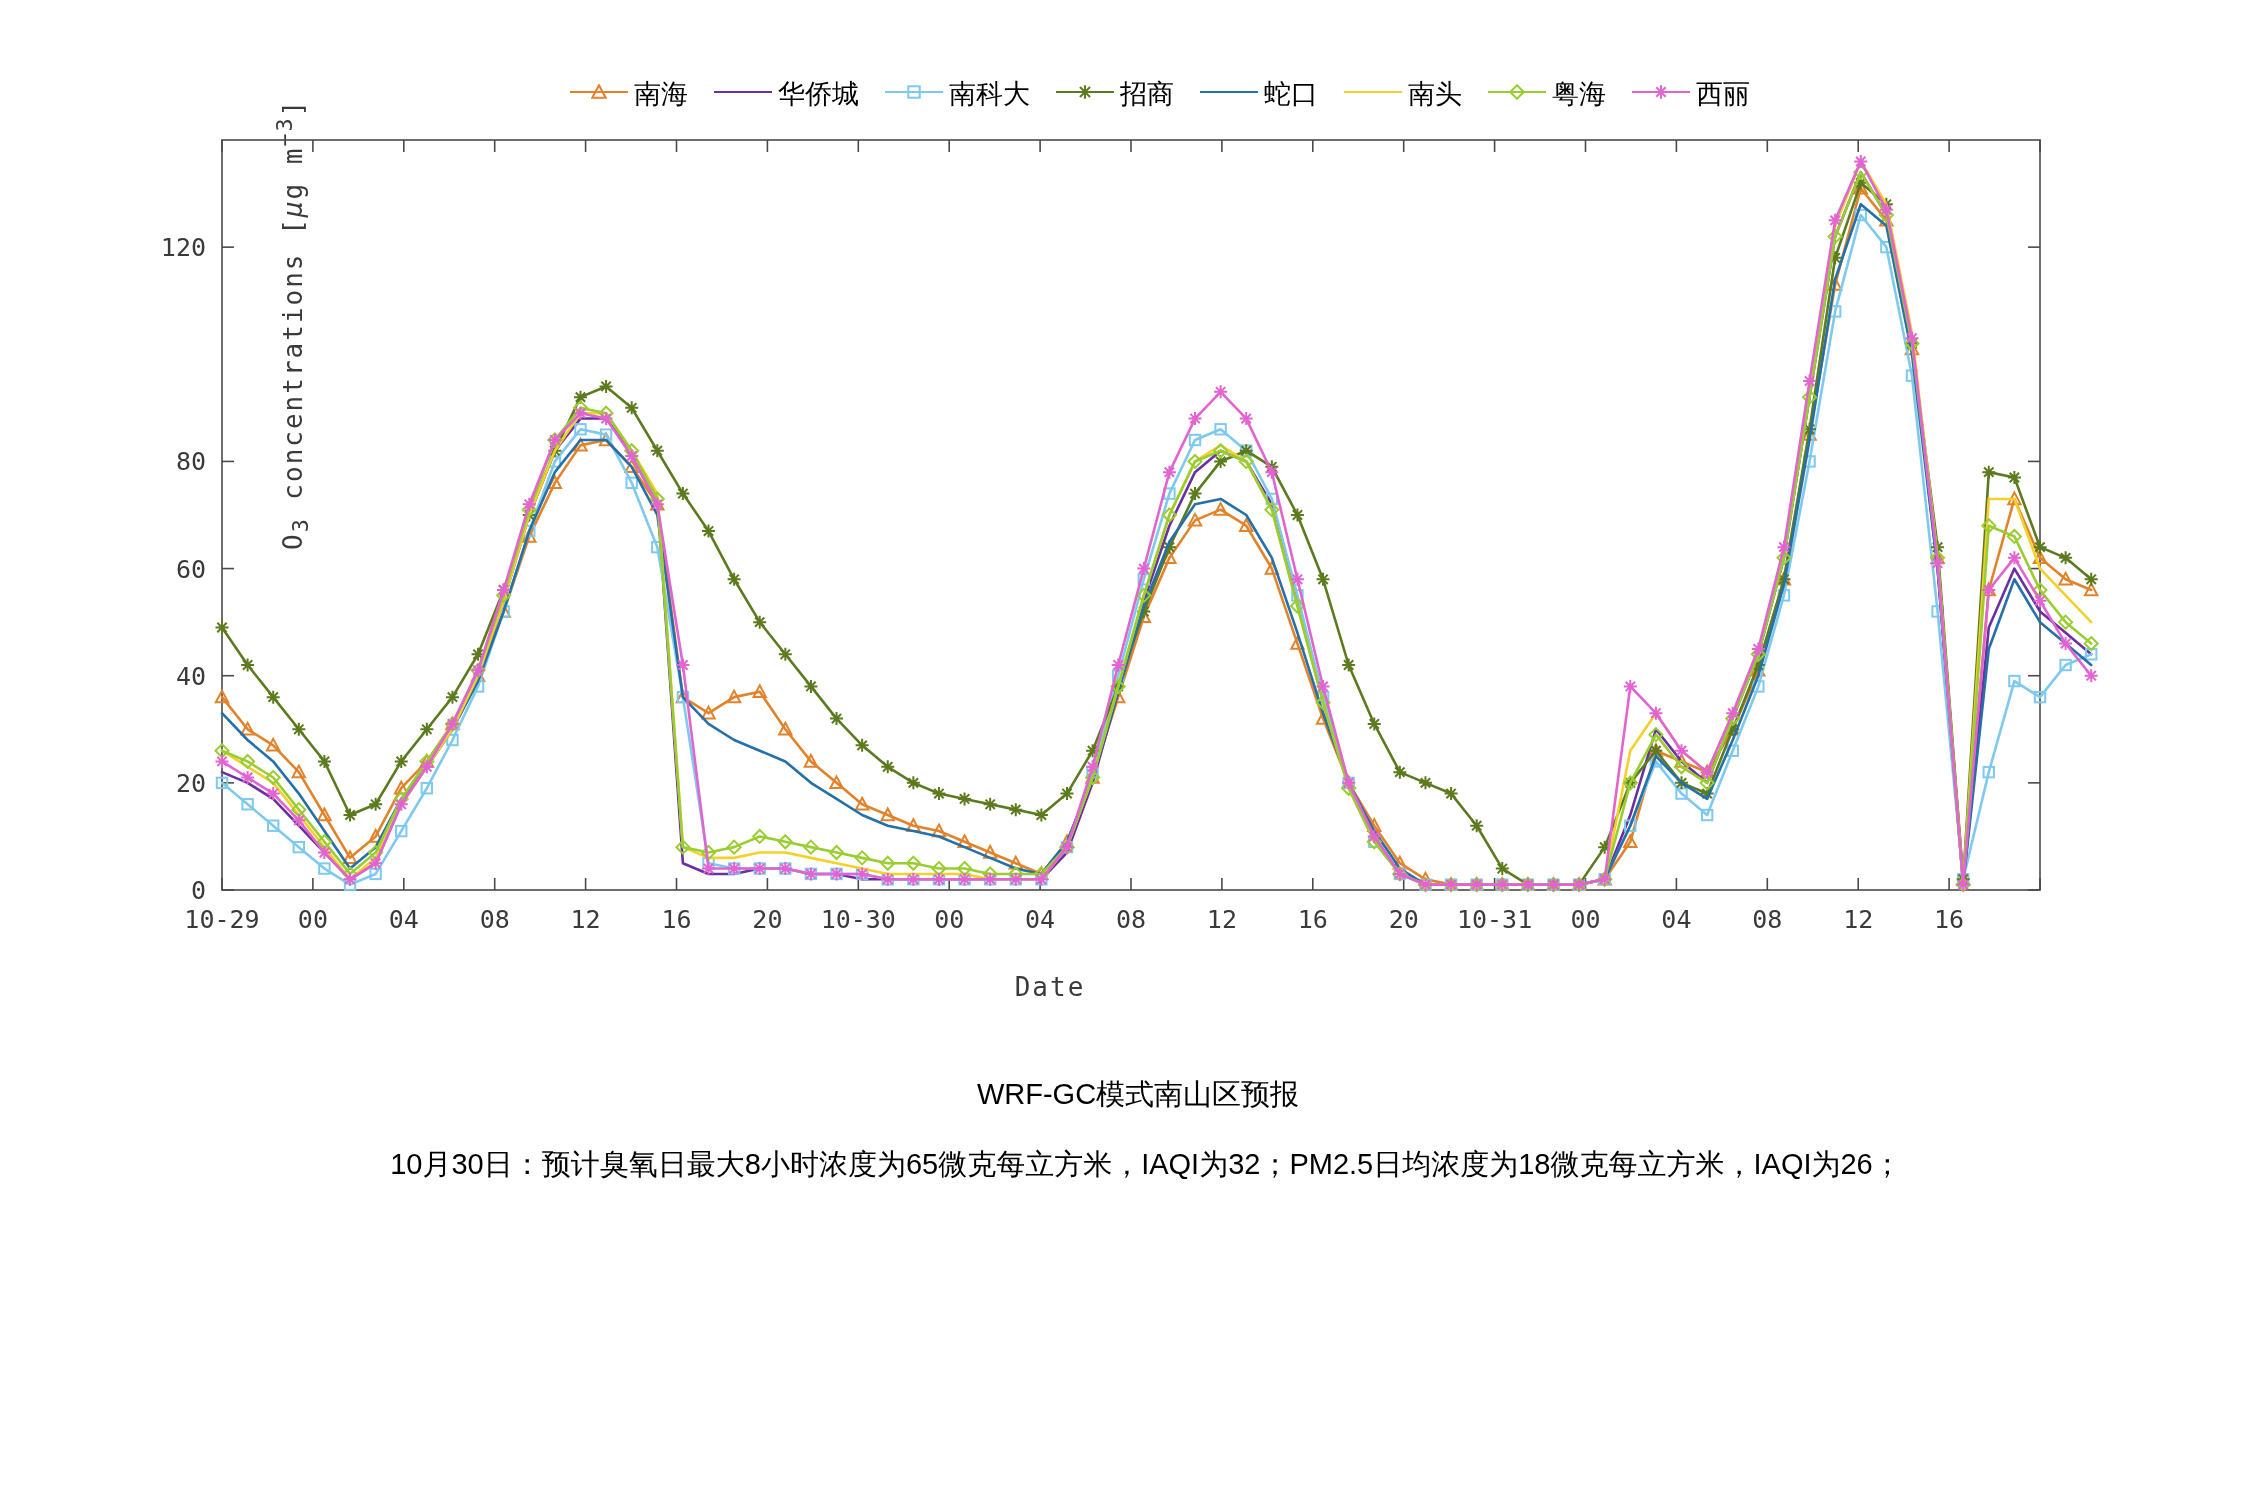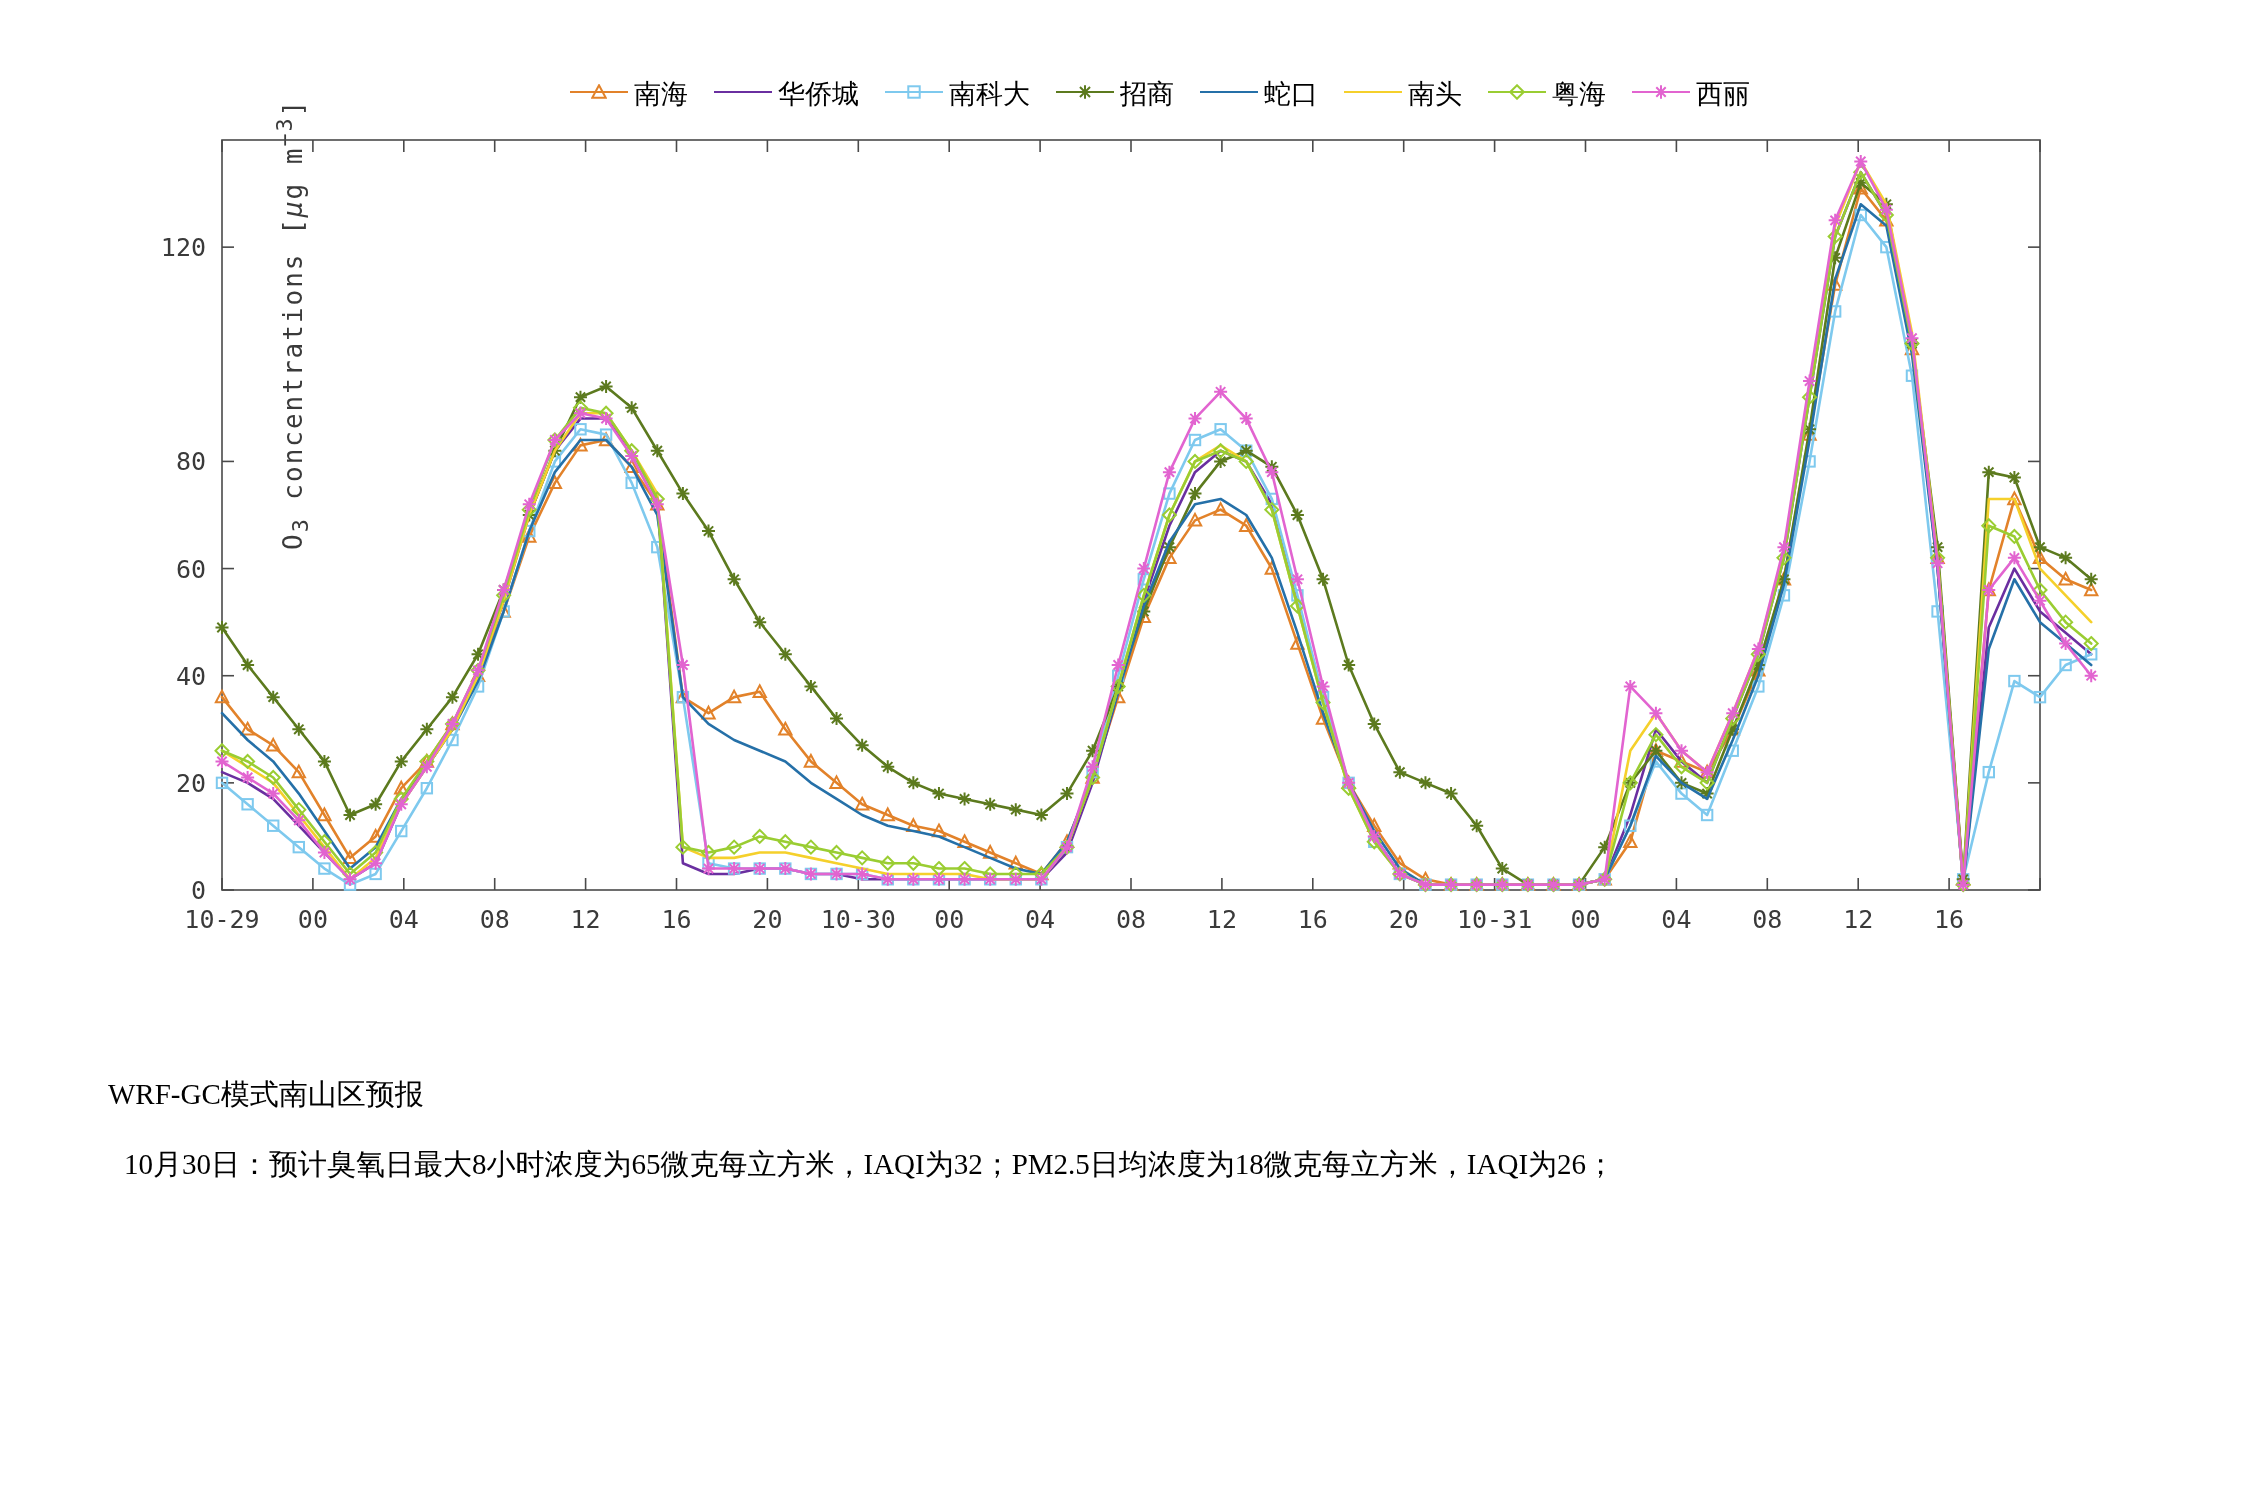--- a/index.html
+++ b/index.html
@@ -116,25 +116,26 @@
   }
 
   
   #footer {
     position: absolute;
     left: 108px;
     top: 1075px;
     width: 2060px;
   }
   .f-line {
-    font-family: Liberation Serif, serif;
+    font-family: Liberation Sans, sans-serif;
     font-size: 29px;
     color: #000;
     margin-bottom: 10px;
     white-space: nowrap;
+    text-align: center;
   }
   .f-line.gap {
     margin-top: 30px;
     margin-left: 16px;
   }
   .f-title {
     margin-bottom: 6px;
   }
 </style>
 </head>
@@ -682,20 +683,21 @@
           <path d="M1905.4718309859154 228.21428571428567 H1918.4718309859154 M1911.9718309859154 221.71428571428567 V234.71428571428567 M1907.2918309859153 223.53428571428566 L1916.6518309859155 232.89428571428567 M1907.2918309859153 232.89428571428567 L1916.6518309859155 223.53428571428566" stroke="#e264d0" stroke-width="2" fill="none"></path>
           <path d="M1931.0774647887324 453.2142857142857 H1944.0774647887324 M1937.5774647887324 446.7142857142857 V459.7142857142857 M1932.8974647887323 448.5342857142857 L1942.2574647887325 457.89428571428573 M1932.8974647887323 457.89428571428573 L1942.2574647887325 448.5342857142857" stroke="#e264d0" stroke-width="2" fill="none"></path>
           <path d="M1956.6830985915492 774.6428571428571 H1969.6830985915492 M1963.1830985915492 768.1428571428571 V781.1428571428571 M1958.5030985915491 769.9628571428572 L1967.8630985915493 779.3228571428571 M1958.5030985915491 779.3228571428571 L1967.8630985915493 769.9628571428572" stroke="#e264d0" stroke-width="2" fill="none"></path>
           <path d="M1982.2887323943662 480 H1995.2887323943662 M1988.7887323943662 473.5 V486.5 M1984.1087323943661 475.32 L1993.4687323943663 484.68 M1984.1087323943661 484.68 L1993.4687323943663 475.32" stroke="#e264d0" stroke-width="2" fill="none"></path>
           <path d="M2007.8943661971832 447.8571428571429 H2020.8943661971832 M2014.3943661971832 441.3571428571429 V454.3571428571429 M2009.7143661971832 443.1771428571429 L2019.0743661971833 452.5371428571429 M2009.7143661971832 452.5371428571429 L2019.0743661971833 443.1771428571429" stroke="#e264d0" stroke-width="2" fill="none"></path>
           <path d="M2033.5 490.7142857142857 H2046.5 M2040 484.2142857142857 V497.2142857142857 M2035.32 486.0342857142857 L2044.68 495.39428571428573 M2035.32 495.39428571428573 L2044.68 486.0342857142857" stroke="#e264d0" stroke-width="2" fill="none"></path>
           <path d="M2059.1056338028166 533.5714285714286 H2072.1056338028166 M2065.6056338028166 527.0714285714286 V540.0714285714286 M2060.9256338028167 528.8914285714286 L2070.2856338028164 538.2514285714285 M2060.9256338028167 538.2514285714285 L2070.2856338028164 528.8914285714286" stroke="#e264d0" stroke-width="2" fill="none"></path>
           <path d="M2084.711267605634 565.7142857142858 H2097.711267605634 M2091.211267605634 559.2142857142858 V572.2142857142858 M2086.531267605634 561.0342857142858 L2095.891267605634 570.3942857142857 M2086.531267605634 570.3942857142857 L2095.891267605634 561.0342857142858" stroke="#e264d0" stroke-width="2" fill="none"></path>
         </g>
       </svg>
+    <div id="xlabel">Date</div>
   </div>
 
   <div id="footer">
     <div class="f-line f-title">WRF-GC模式南山区预报</div>
     <div class="f-line gap">10月30日：预计臭氧日最大8小时浓度为65微克每立方米，IAQI为32；PM2.5日均浓度为18微克每立方米，IAQI为26；</div>
   </div>
 
 </div>
 
 </body></html>

